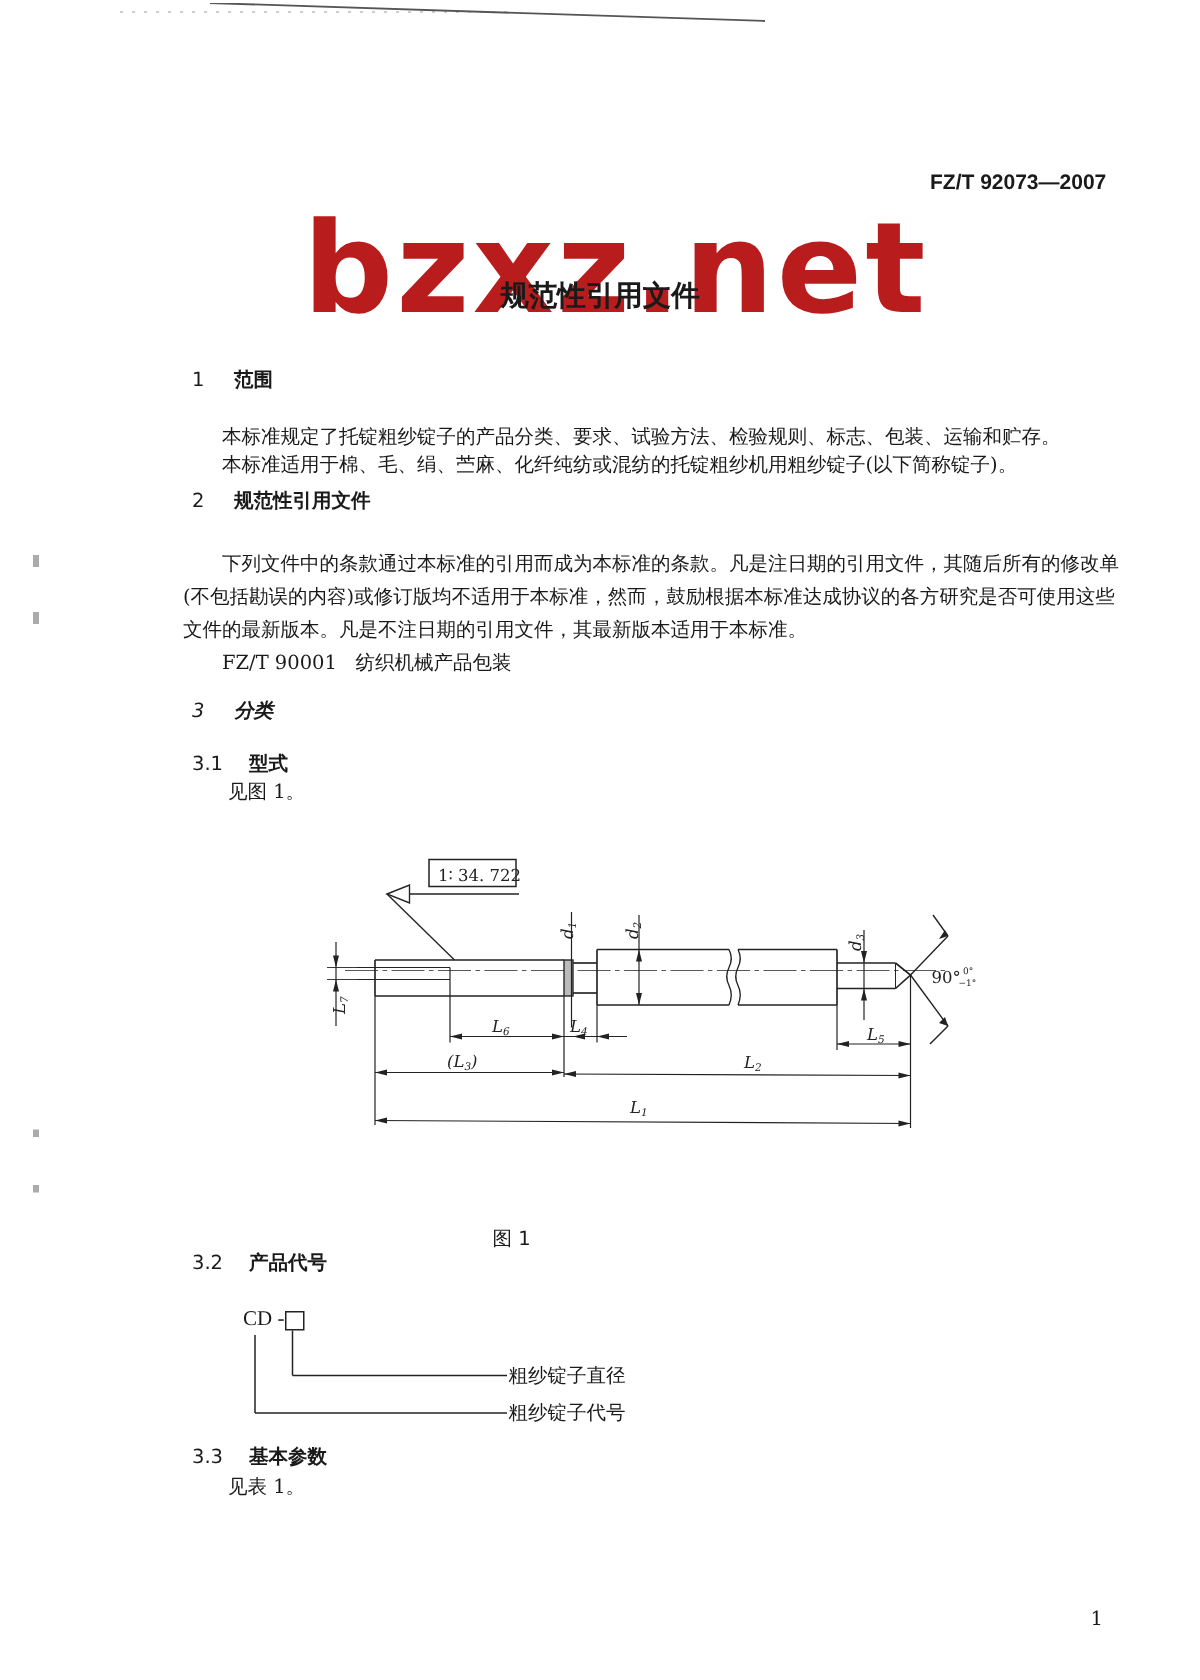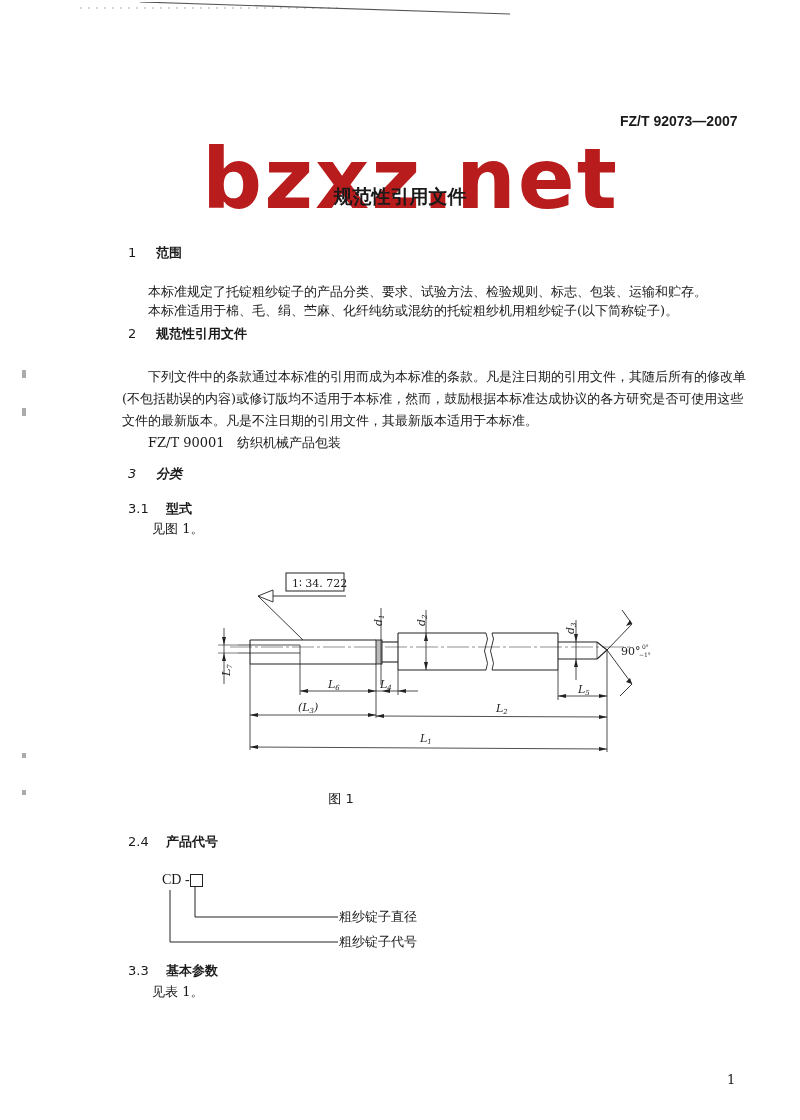--- a/index.html
+++ b/index.html
@@ -12,21 +12,21 @@
     .topline { left: 80px; top: 2px; width: 440px; height: 14px; }
     .std-code { left: 620px; top: 113px; font-family: "Liberation Sans", sans-serif; font-weight: bold; font-size: 14px; letter-spacing: 0; }
     .watermark { left: 202px; top: 130px; font-family: "DejaVu Sans", sans-serif; font-weight: bold; font-size: 84px; color: #b91c1c; letter-spacing: 2px; z-index: 0; }
     .doc-title { left: 0; width: 800px; text-align: center; top: 184px; font-family: "DejaVu Sans", sans-serif; font-weight: bold; font-size: 19px; z-index: 1; }
     .heading { font-family: "DejaVu Sans", sans-serif; font-weight: bold; font-size: 13px; }
     .heading .num { display: inline-block; width: 28px; font-weight: normal; }
     .heading .num2 { display: inline-block; width: 38px; font-weight: normal; }
     .para { font-size: 13px; line-height: 22px; }
     .indent { text-indent: 2em; }
     .margin-mark { left: 22px; width: 4px; height: 8px; background: #888; opacity: .7; }
-    .fig-caption { left: 0; width: 682px; text-align: center; top: 790px; font-family: "DejaVu Sans", sans-serif; font-size: 13px; }
+    .fig-caption { left: 0; width: 682px; text-align: center; top: 817px; font-family: "DejaVu Sans", sans-serif; font-size: 13px; }
     .page-num { left: 727px; top: 1072px; font-size: 13px; }
     svg text { font-family: "DejaVu Serif", "Liberation Serif", serif; }
   </style>
 </head>
 <body>
 
 <svg class="abs topline" viewBox="0 0 440 14" width="440" height="14">
   <line x1="0" y1="6" x2="260" y2="6" stroke="#999" stroke-width="0.8" stroke-dasharray="2 6"></line>
   <line x1="60" y1="0" x2="430" y2="12" stroke="#555" stroke-width="1.2"></line>
 </svg>
@@ -168,21 +168,21 @@
     <polygon points="376,82 374,74 378,74"></polygon>
     <polygon points="376,99 374,107 378,107"></polygon>
     <polygon points="432,64 426,66 430,60"></polygon>
     <polygon points="432,124 430,118 426,122"></polygon>
   </g>
 </svg>
 
 <div class="abs fig-caption">图 1</div>
 
 <div class="abs heading" style="left:128px; top:833px;">
-  <span class="num2">2.4</span><span>产品代号</span>
+  <span class="num2">3.2</span><span>产品代号</span>
 </div>
 
 <div class="abs" style="left:160px; top:870px; width:340px; height:90px;">
   <span class="abs" style="left:2px; top:2px; font-family:'Liberation Serif', serif; font-size:14px;">CD -</span>
   <span class="abs" style="left:30px; top:4px; width:11px; height:11px; border:1px solid #222;"></span>
   <svg class="abs" style="left:0; top:0;" width="340" height="90">
     <line x1="35" y1="17" x2="35" y2="47" stroke="#222" stroke-width="1"></line>
     <line x1="35" y1="47" x2="178" y2="47" stroke="#222" stroke-width="1"></line>
     <line x1="10" y1="20" x2="10" y2="72" stroke="#222" stroke-width="1"></line>
     <line x1="10" y1="72" x2="178" y2="72" stroke="#222" stroke-width="1"></line>

